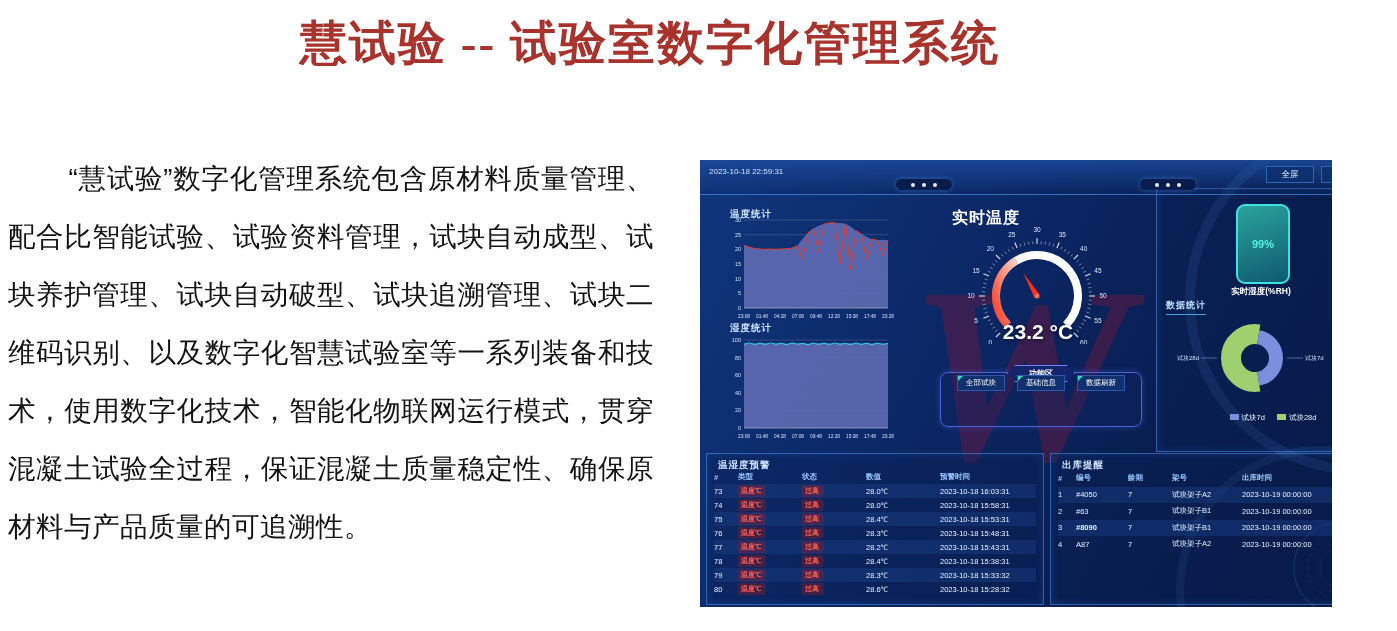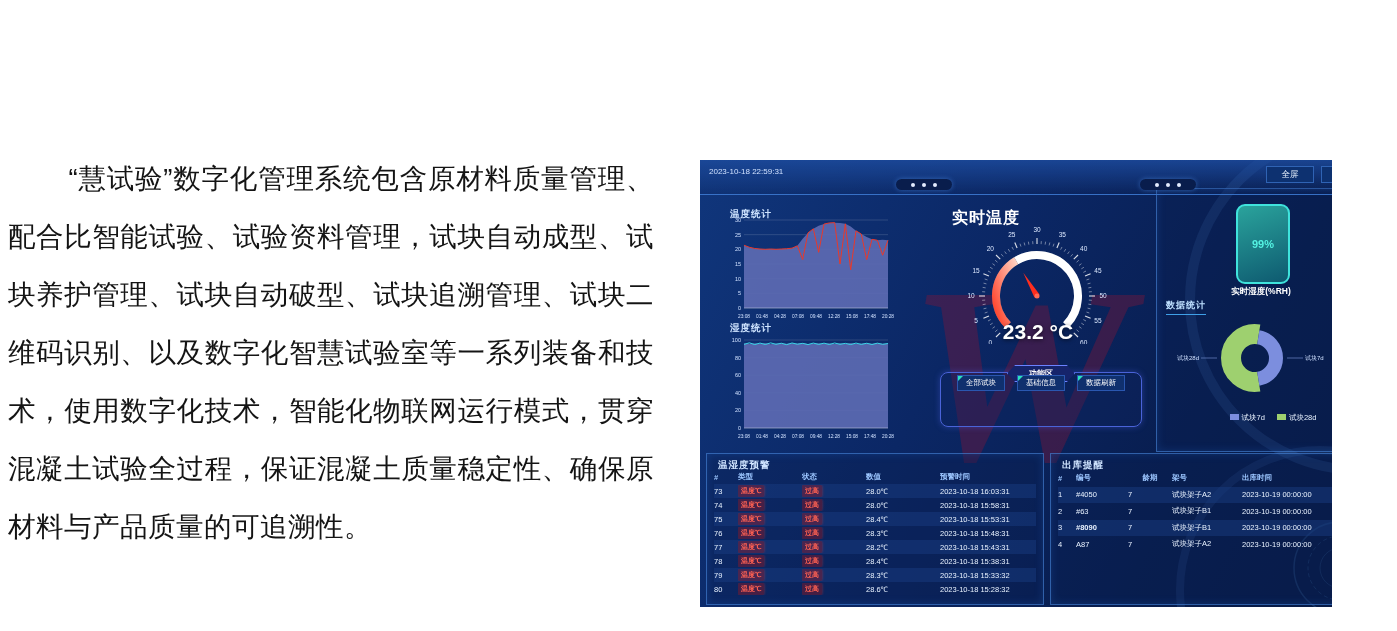--- a/index.html
+++ b/index.html
@@ -78,20 +78,21 @@
   .trow.even{background:rgba(25,60,130,.48);}
   .tcell{overflow:hidden;white-space:nowrap;}
   .badge{display:inline-block;padding:1px 3px;background:rgba(180,20,20,.35);color:#ff6152;border-radius:2px;
     font-size:7px;font-weight:bold;box-shadow:0 0 3px rgba(255,60,40,.5);}
 </style>
 </head>
 <body>
 
 <div class="page">
 
+  <h1 class="page-title">慧试验 -- 试验室数字化管理系统</h1>
 
   <p class="intro">“慧试验”数字化管理系统包含原材料质量管理、配合比智能试验、试验资料管理，试块自动成型、试块养护管理、试块自动破型、试块追溯管理、试块二维码识别、以及数字化智慧试验室等一系列装备和技术，使用数字化技术，智能化物联网运行模式，贯穿混凝土试验全过程，保证混凝土质量稳定性、确保原材料与产品质量的可追溯性。</p>
 
   <div class="dashboard">
 
     <svg class="bg-decor" width="697" height="447">
       <circle cx="660" cy="140" r="170" fill="none" stroke="rgba(90,150,230,0.18)" stroke-width="10"></circle>
       <circle cx="620" cy="430" r="140" fill="none" stroke="rgba(90,150,230,0.14)" stroke-width="8"></circle>
       <circle cx="640" cy="408" r="46" fill="none" stroke="rgba(110,190,255,0.18)" stroke-width="1.5"></circle>
       <circle cx="640" cy="408" r="32" fill="none" stroke="rgba(110,190,255,0.16)" stroke-width="1" stroke-dasharray="4 3"></circle>
@@ -357,21 +358,21 @@
           <div class="tcell" style="width: auto; flex: 1 1 0%;">2023-10-18 15:28:32</div>
         </div>
       </div>
 
     <div class="frame out-panel"></div>
     <div class="ptitle" style="left:362px;top:299px;">出库提醒</div>
     <div class="ttable out" id="outTable">
         <div class="trow thead">
           <div class="tcell" style="width: 18px;">#</div>
           <div class="tcell" style="width: 52px;">编号</div>
-          <div class="tcell" style="width: 44px; text-align: center;">龄期</div>
+          <div class="tcell" style="width: 44px;">龄期</div>
           <div class="tcell" style="width: 70px;">架号</div>
           <div class="tcell" style="width: 92px;">出库时间</div>
           <div class="tcell" style="width: auto; flex: 1 1 0%;">状态</div>
         </div>
         <div class="trow even">
           <div class="tcell" style="width: 18px;">1</div>
           <div class="tcell" style="width: 52px;">#4050</div>
           <div class="tcell" style="width: 44px;">7</div>
           <div class="tcell" style="width: 70px;">试块架子A2</div>
           <div class="tcell" style="width: 92px;">2023-10-19 00:00:00</div>

